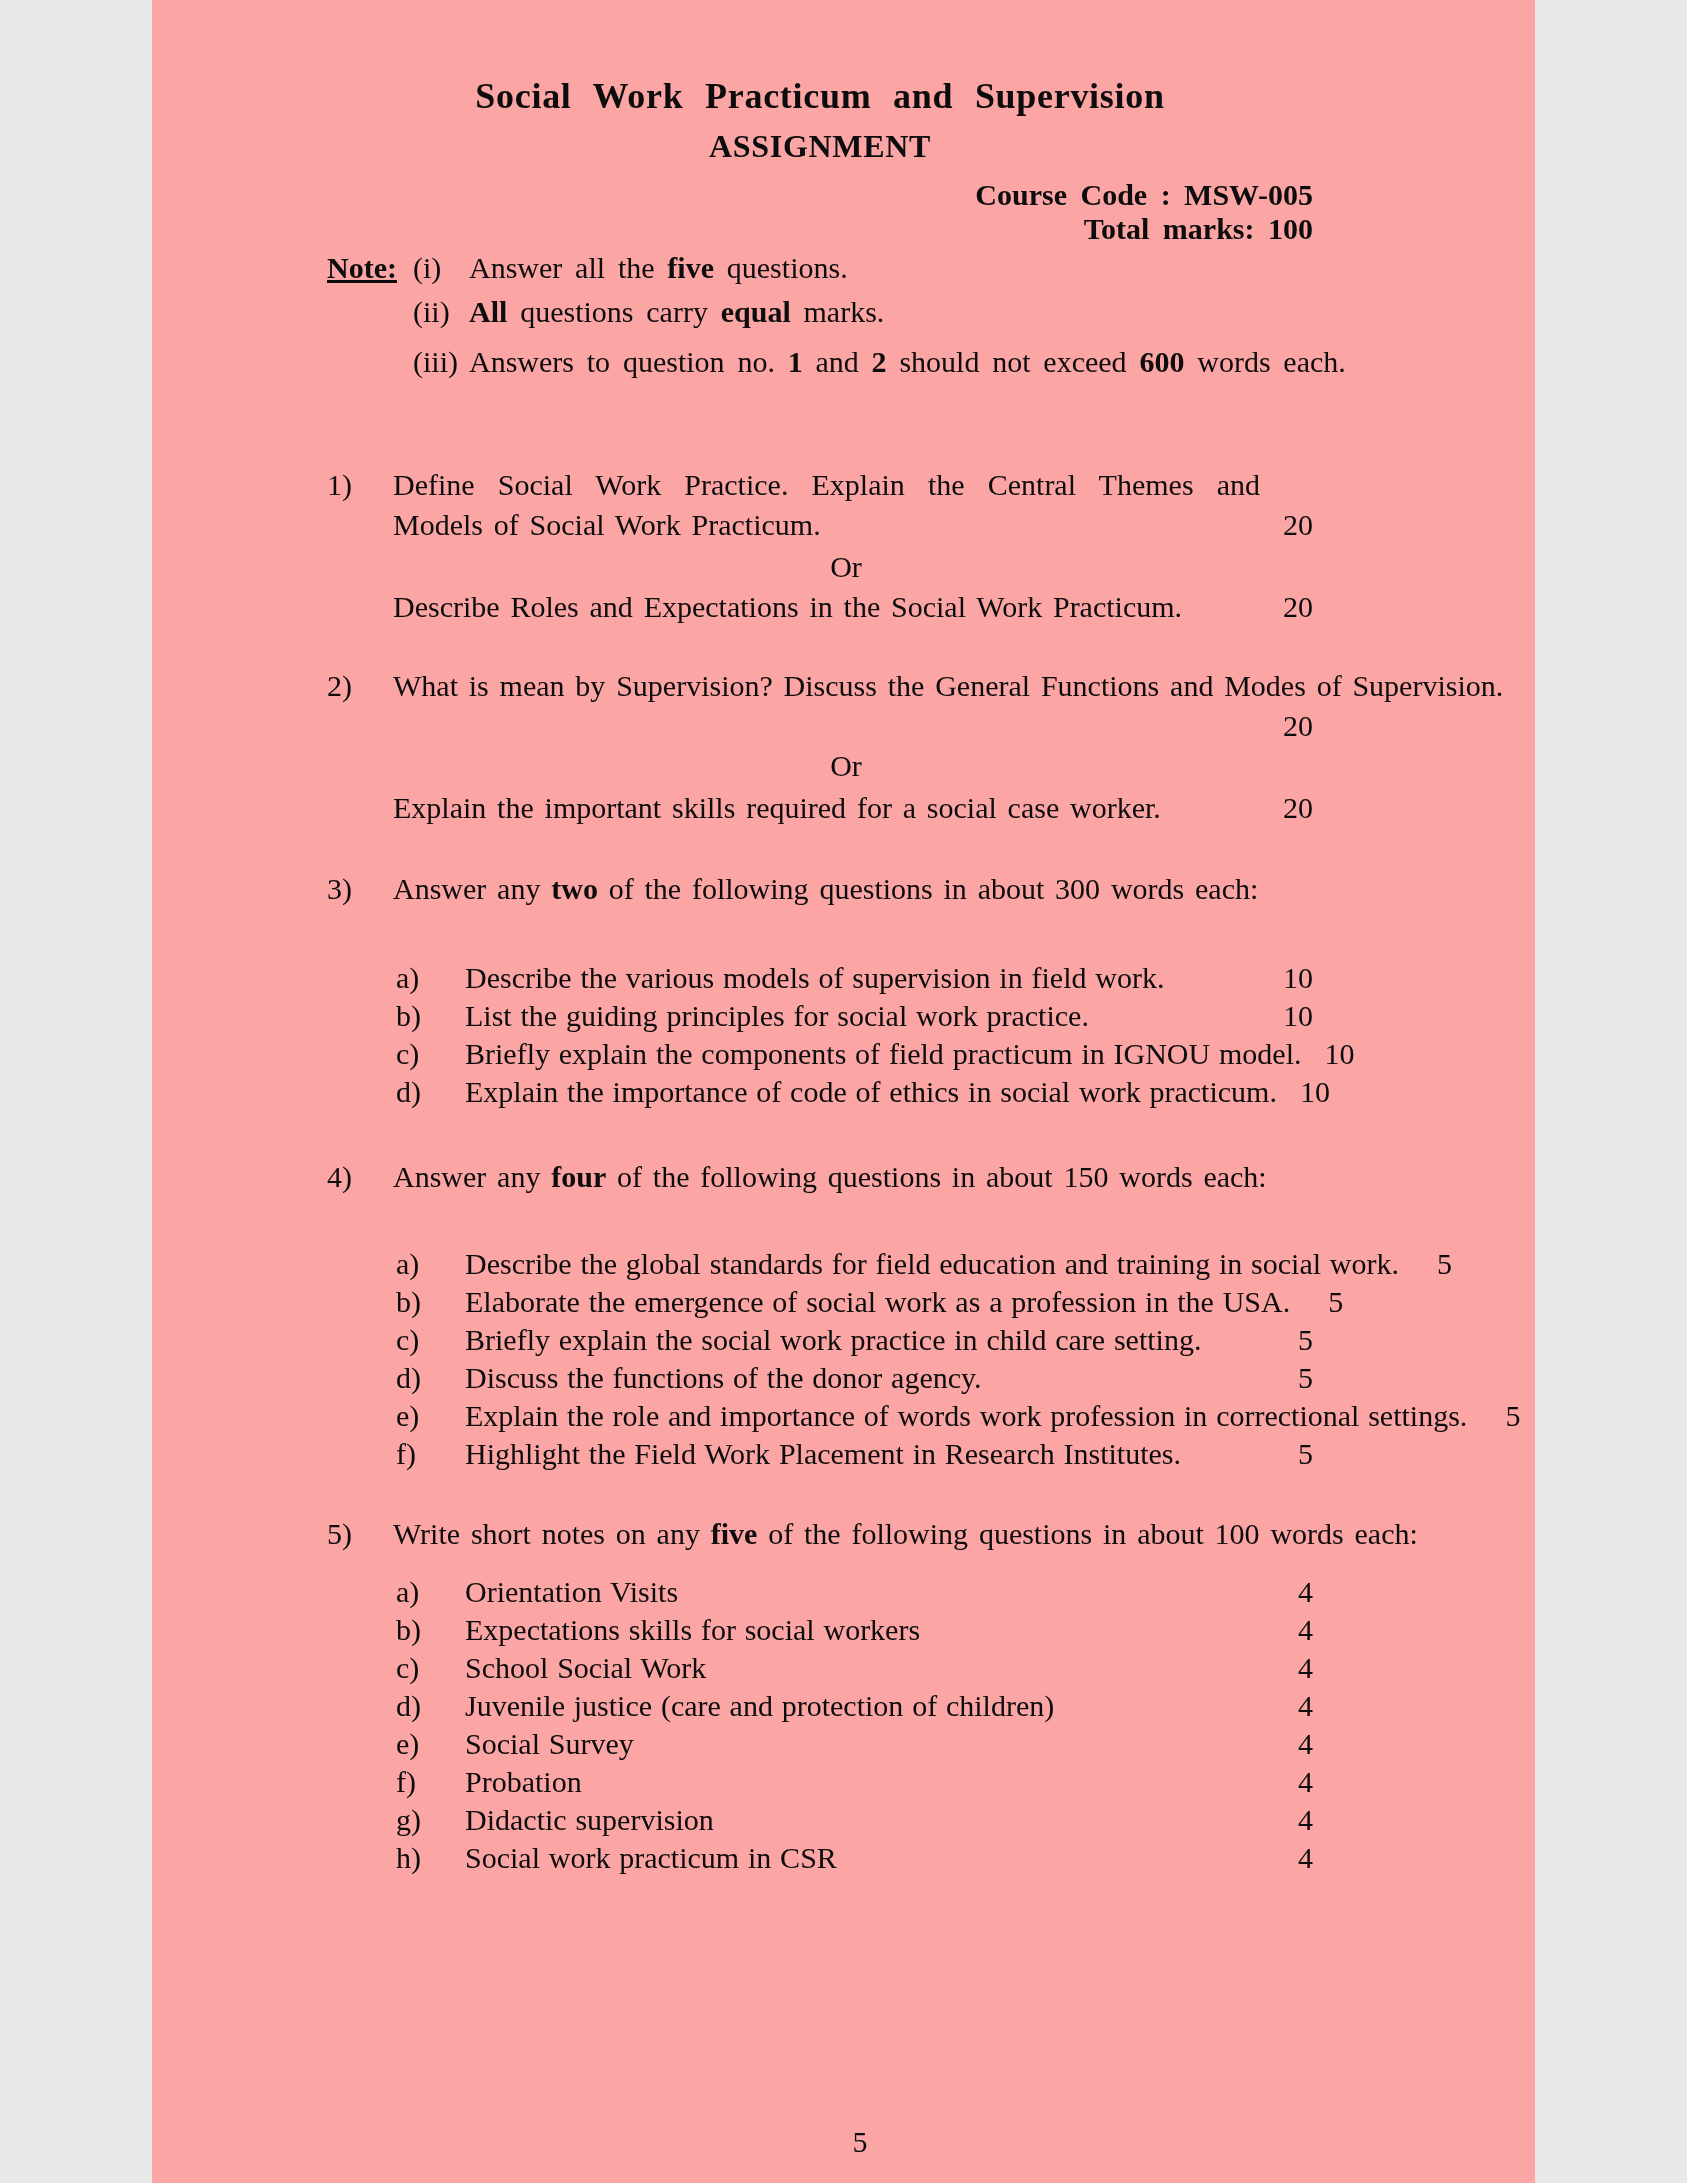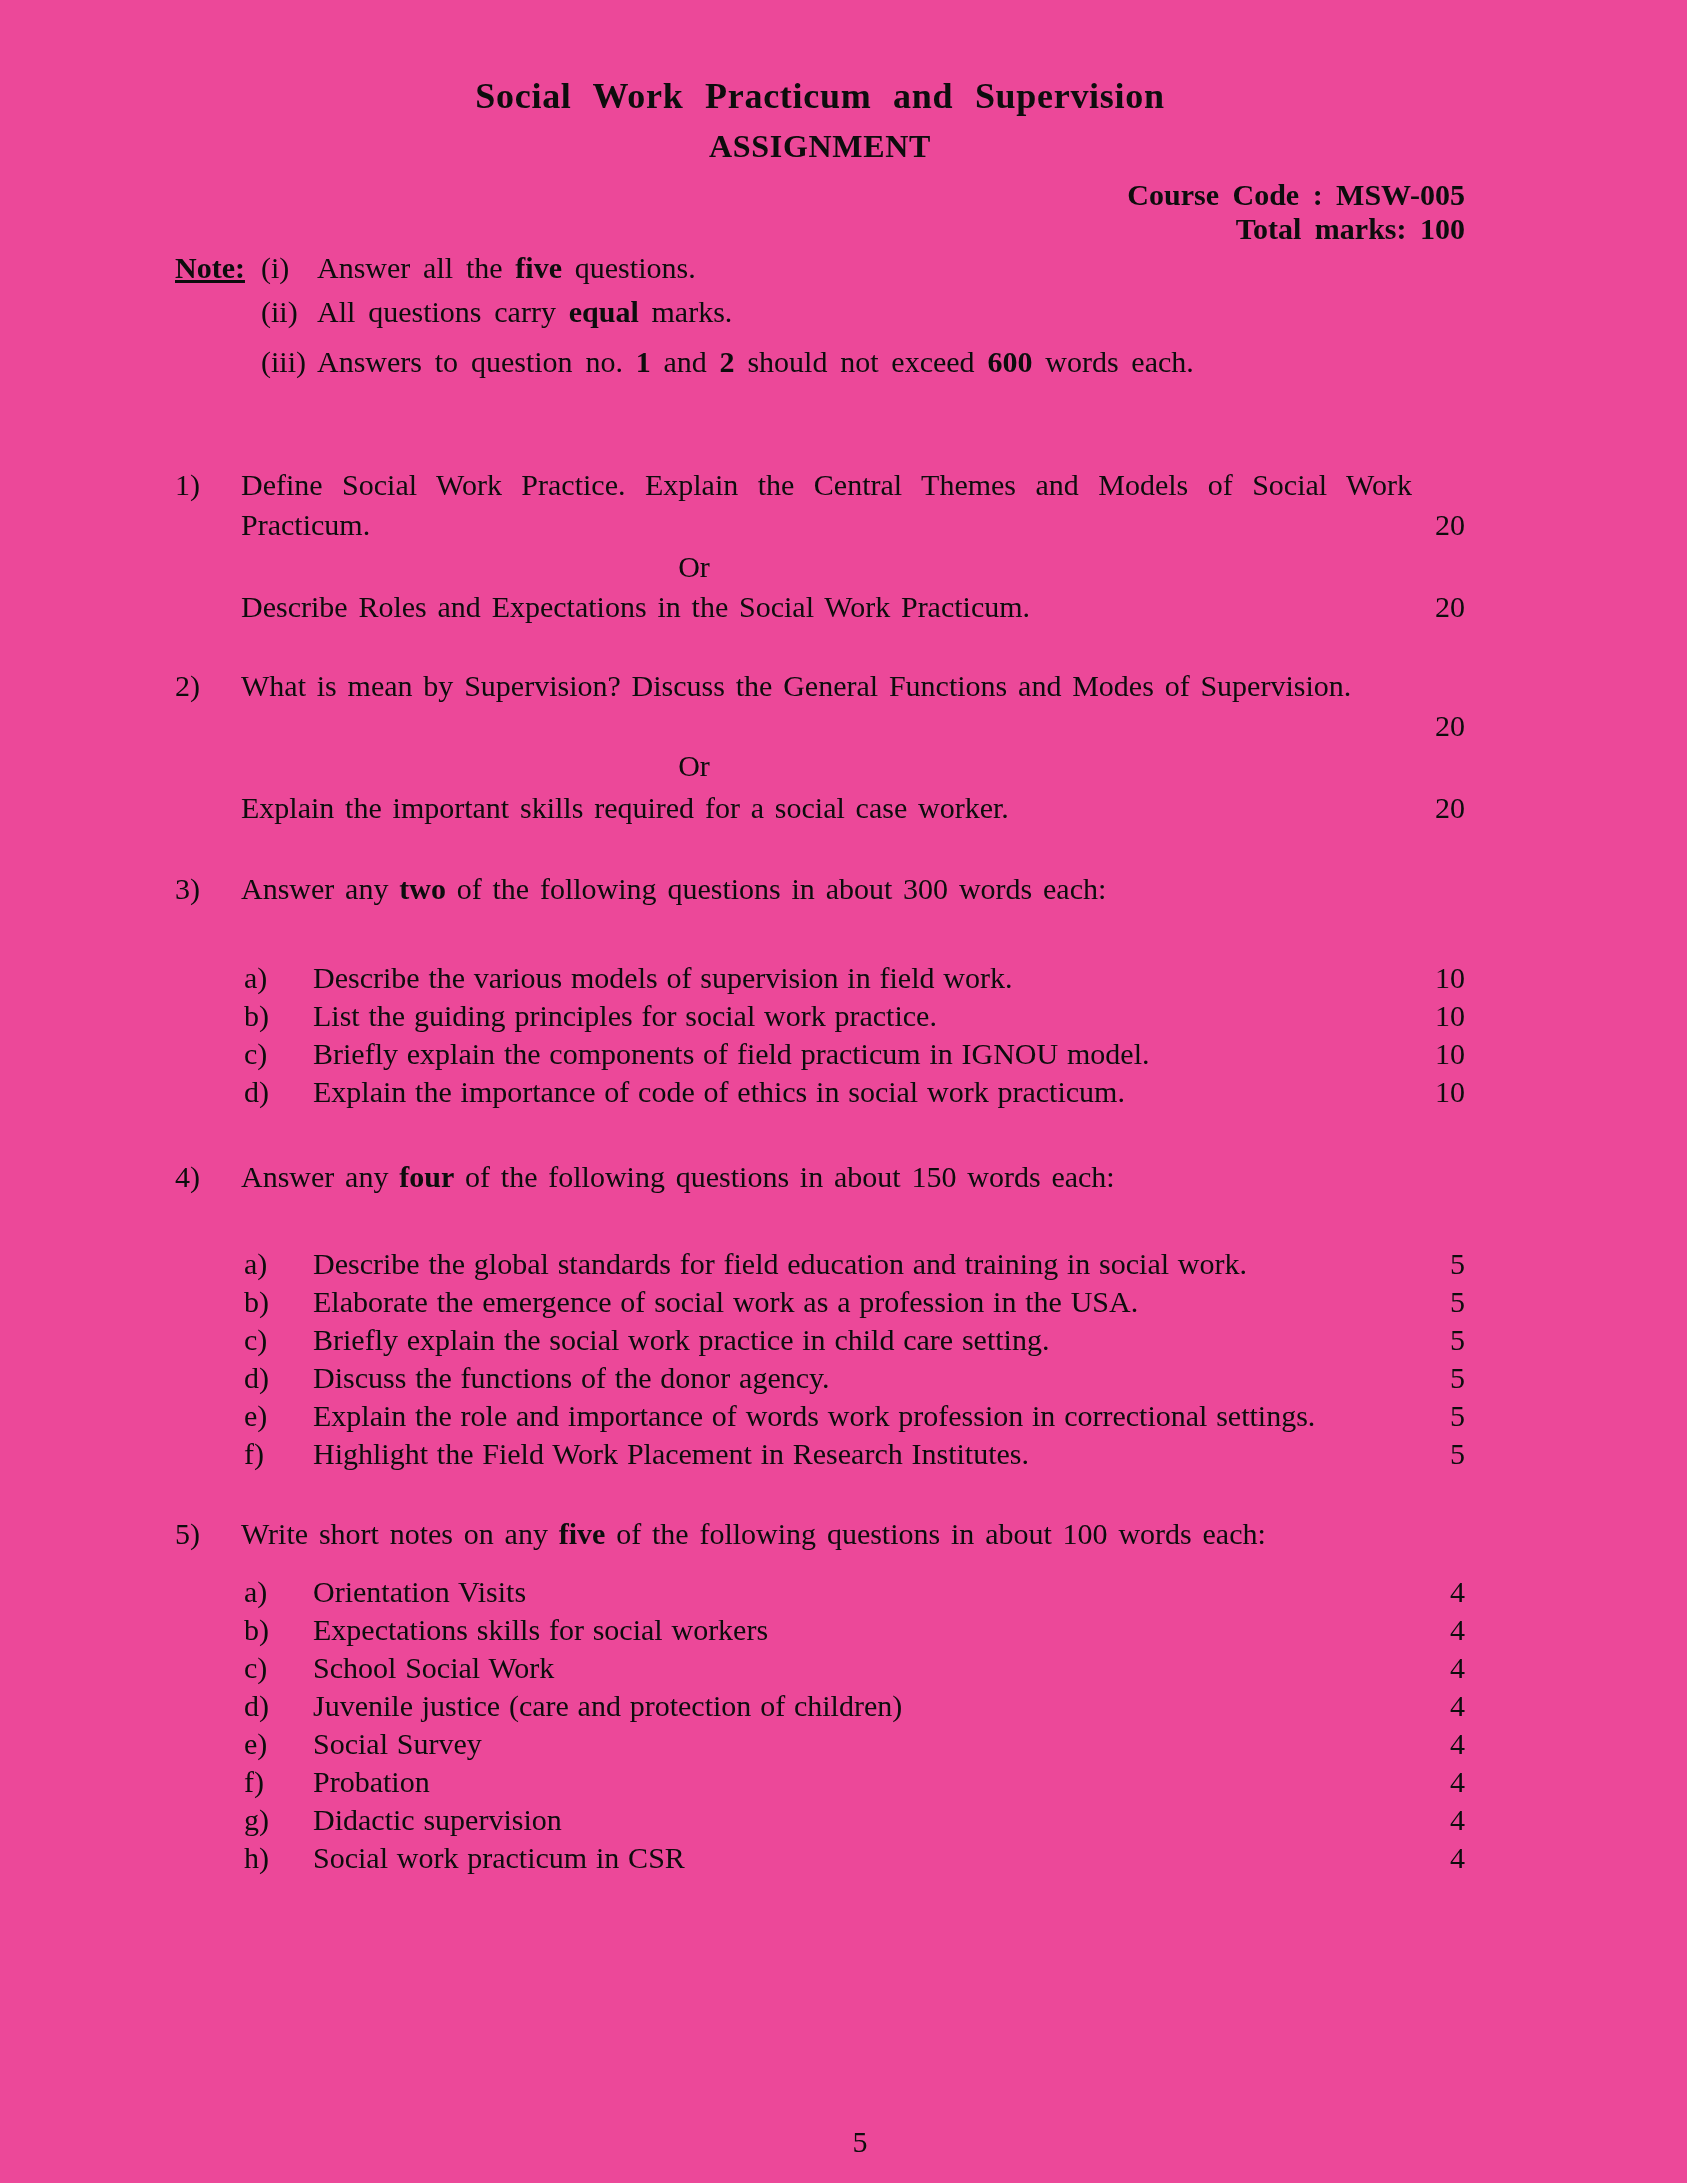--- a/index.html
+++ b/index.html
@@ -1,20 +1,20 @@
 <!DOCTYPE html>
 <html style="font-size:10.6px"><head>
 <meta charset="utf-8">
 <style>
   html,body{margin:0;padding:0;background:#e8e8e8;}
   .page{
     position:relative;
-    width:1687px;height:2183px;
+    width:1383px;height:2183px;
     margin:0 auto;
-    background:#ec4899;
+    background:#fca5a5;
     box-sizing:border-box;
     padding:75px 222px 0 175px;
     font-family:"Liberation Serif","DejaVu Serif",serif;
     color:#0d0d0d;
     font-size:30px;
     overflow:hidden;
   }
   .row{display:flex;line-height:40px;}
   .row-sm{display:flex;line-height:34px;}
   .item-row{display:flex;line-height:38px;}
@@ -59,21 +59,21 @@
   </div>
 
   <div class="row mt4">
     <span class="note-label">Note:</span>
     <span class="note-marker">(i)</span>
     <span class="note-text"><span>Answer all the </span><span style="font-weight: bold;">five</span><span> questions.</span></span>
   </div>
   <div class="row mt5">
     <span class="note-label"></span>
     <span class="note-marker">(ii)</span>
-    <span class="note-text"><span style="font-weight: normal;">All</span><span> questions carry </span><span style="font-weight: bold;">equal</span><span> marks.</span></span>
+    <span class="note-text"><span style="font-weight: bold;">All</span><span> questions carry </span><span style="font-weight: bold;">equal</span><span> marks.</span></span>
   </div>
   <div class="row mt16">
     <span class="note-label"></span>
     <span class="note-marker">(iii)</span>
     <span class="note-text"><span>Answers to question no. </span><span style="font-weight: bold;">1</span><span> and </span><span style="font-weight: bold;">2</span><span> should not exceed </span><span style="font-weight: bold;">600</span><span> words each.</span></span>
   </div>
 
   <div class="row mt126">
     <span class="num">1)</span>
     <span class="qtext justify">Define Social Work Practice. Explain the Central Themes and Models of Social Work Practicum.</span>

